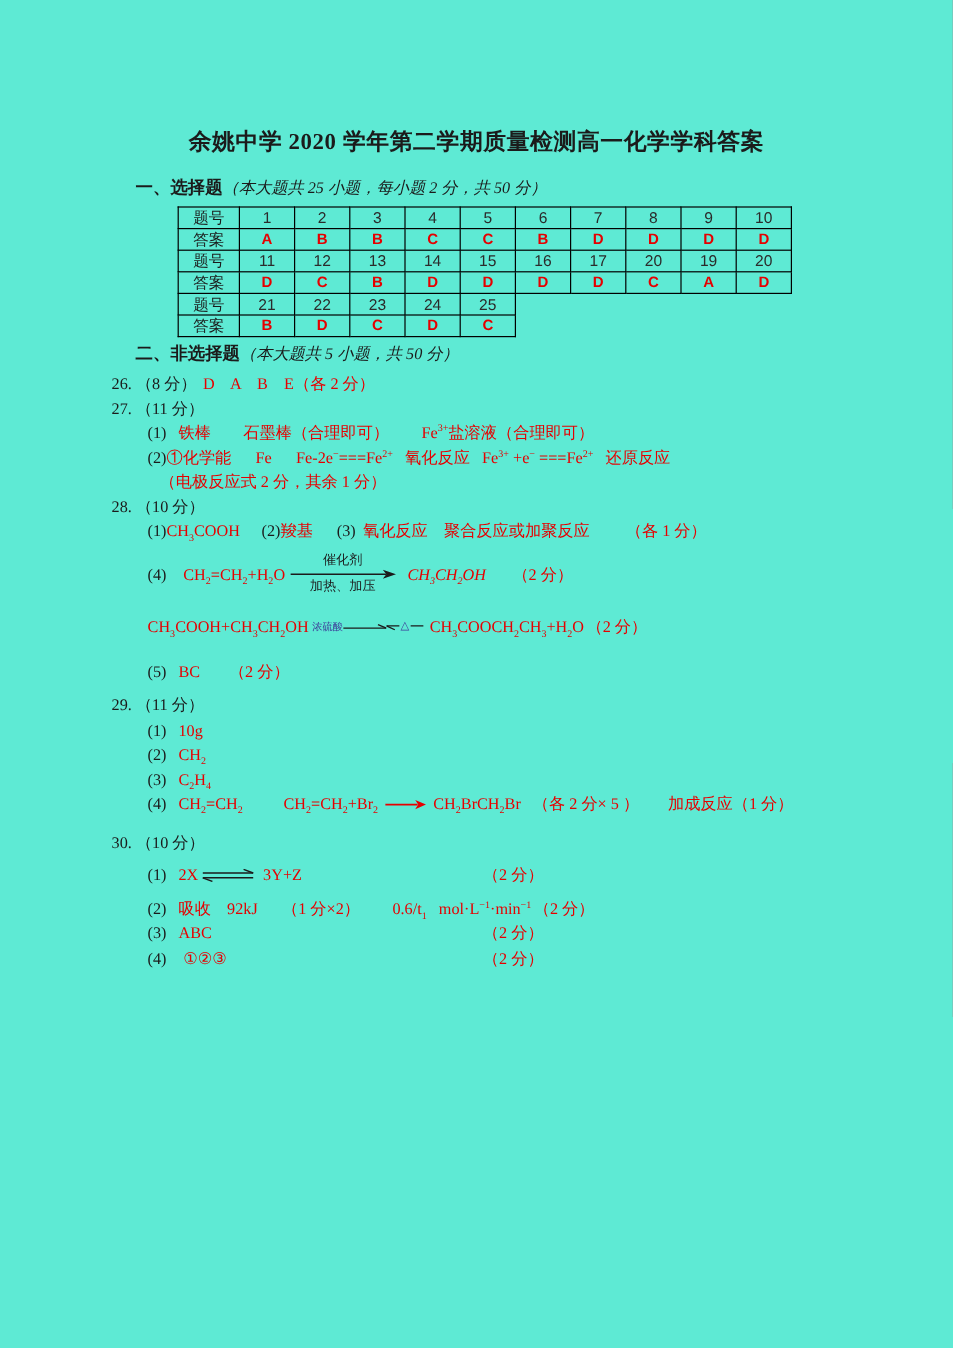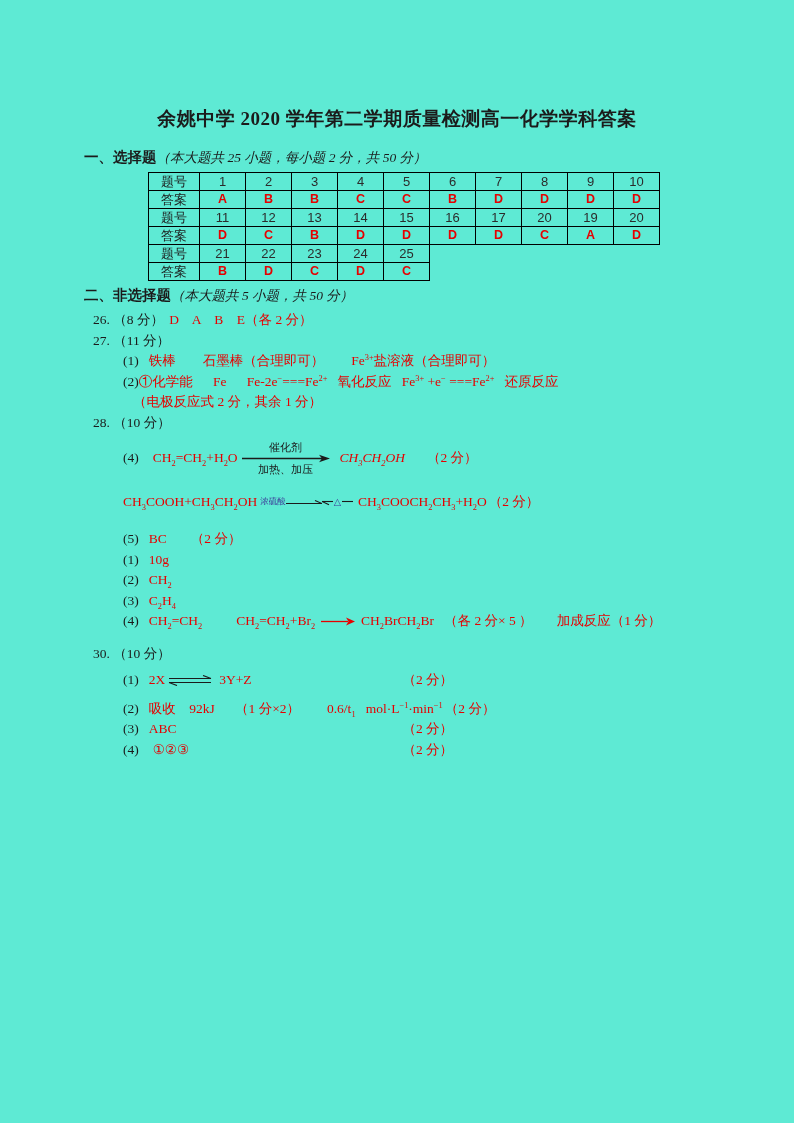--- a/index.html
+++ b/index.html
@@ -10,21 +10,21 @@
   html,body{margin:0;padding:0;background:#999;}
   .page{
     width:794px;height:1123px;margin:0 auto;background:#5eead4;
     font-family:"Liberation Serif","DejaVu Serif",serif;color:var(--ink);
     overflow:hidden;position:relative;
   }
   .content{padding-top:106px;}
   .title{
     text-align:center;font-size:19px;font-weight:700;letter-spacing:.5px;line-height:26px;
   }
-  .sec-head{margin:15px 0 4px 84px;font-size:14px;line-height:20px;}
+  .sec-head{margin:15px 0 4px 113px;font-size:14px;line-height:20px;}
   .sec-head .b{font-weight:700;font-size:14.5px;}
   .sec-head .note{font-style:italic;font-size:13.5px;}
   table.answers{border-collapse:collapse;margin:3px 0 2px 148px;table-layout:fixed;}
   table.answers td{
     border:1.5px solid #000;width:45px;height:17px;text-align:center;vertical-align:middle;
     font-size:13px;padding:0;line-height:1;
   }
   table.answers td.rowhead{width:50px;font-size:13px;}
   table.answers td.num{font-family:"Liberation Sans","DejaVu Sans",sans-serif;color:#2b2b2b;}
   table.answers td.ans{font-family:"Liberation Sans","DejaVu Sans",sans-serif;color:var(--answer-red);font-weight:700;font-size:12.5px;}
@@ -187,20 +187,23 @@
       <span class="black lbl0">(2)</span><span class="red rich">①化学能      Fe      Fe-2e<sup>−</sup>===Fe<sup>2+</sup>   氧化反应   Fe<sup>3+</sup> +e<sup>−</sup> ===Fe<sup>2+</sup>   还原反应</span>
     </div>
     <div class="line indent1b">
       <span class="red rich">（电极反应式 2 分，其余 1 分）</span>
     </div>
 
     <div class="line">
       <span class="black">28.</span>
       <span class="black">（10 分）</span>
     </div>
+    <div class="line indent1">
+      <span class="black">(1)</span><span class="red rich">CH<sub>3</sub>COOH</span><span class="black g18">(2)</span><span class="red rich">羧基</span><span class="black g20">(3)</span><span class="red rich g6">氧化反应    聚合反应或加聚反应</span><span class="red rich g30">（各 1 分）</span>
+    </div>
 
     <div class="eqline e1">
       <span class="black">(4)</span>
       <span class="red rich ml14">CH<sub>2</sub>=CH<sub>2</sub>+H<sub>2</sub>O</span>
       <span class="arrow-stack">
         <span class="top">催化剂</span>
         <span class="svg-wrap ink">
           <svg width="88" height="9" viewBox="0 0 88 9">
               <line x1="0" y1="4.5" x2="80" y2="4.5" stroke="currentColor" stroke-width="1.3"></line>
               <path d="M88 4.5 L77 0.7 L80 4.5 L77 8.3 Z" fill="currentColor"></path>
@@ -238,20 +241,24 @@
         </span>
       </span>
       <span class="red rich ml2">CH<sub>3</sub>COOCH<sub>2</sub>CH<sub>3</sub>+H<sub>2</sub>O</span>
       <span class="red rich ml2">（2 分）</span>
     </div>
 
     <div class="line indent1 mt10">
       <span class="black lbl">(5)</span><span class="red rich">BC</span><span class="red rich ml24">（2 分）</span>
     </div>
 
+    <div class="line mt8">
+      <span class="black">29.</span>
+      <span class="black">（11 分）</span>
+    </div>
     <div class="line indent1">
       <span class="black lbl">(1)</span><span class="red rich">10g</span>
     </div>
     <div class="line indent1">
       <span class="black lbl">(2)</span><span class="red rich">CH<sub>2</sub></span>
     </div>
     <div class="line indent1">
       <span class="black lbl">(3)</span><span class="red rich">C<sub>2</sub>H<sub>4</sub></span>
     </div>
     <div class="line indent1 flexline">

